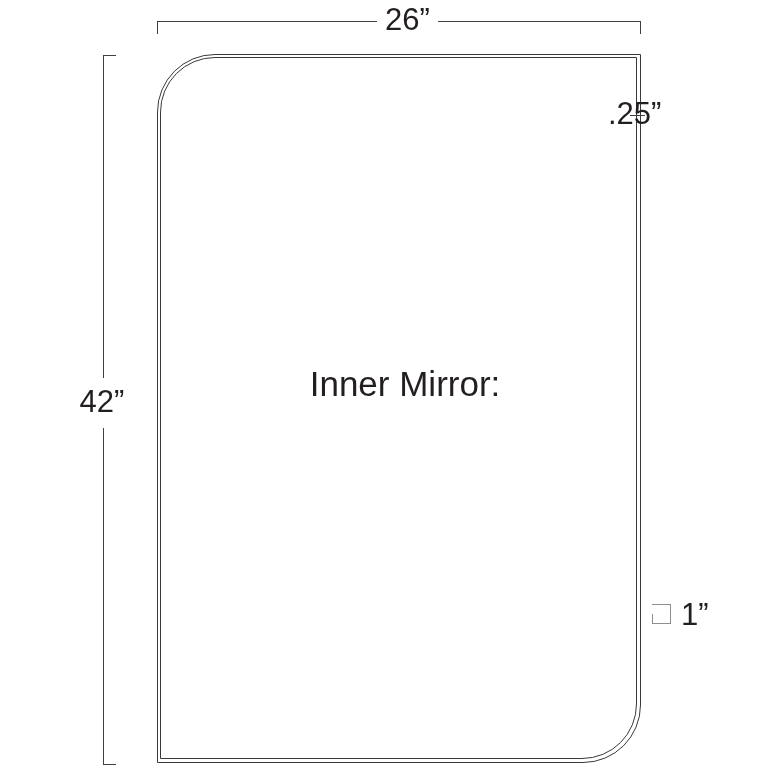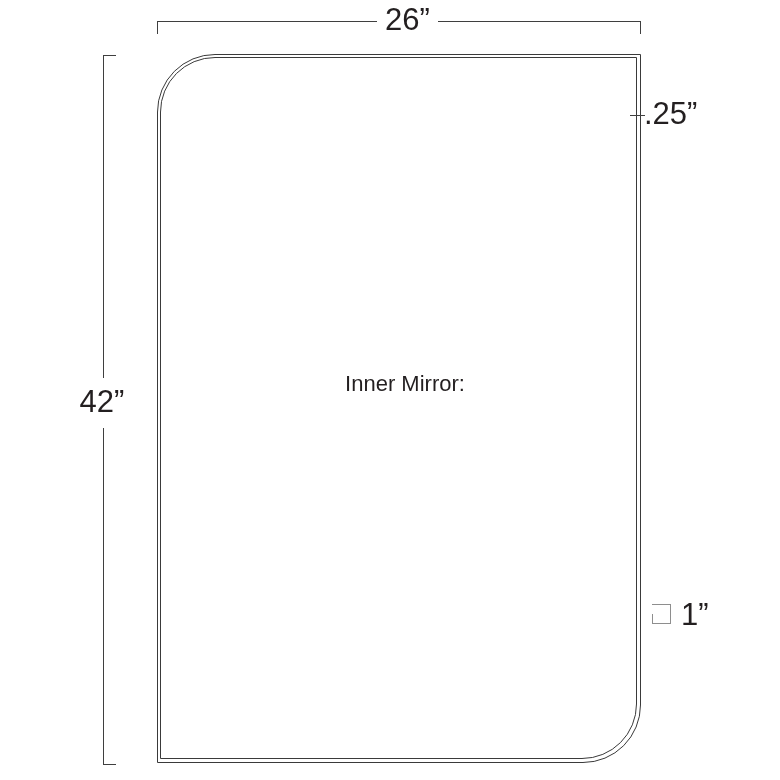--- a/index.html
+++ b/index.html
@@ -45,25 +45,25 @@
   .w-tick-right{position:absolute;left:640px;top:21px;width:0;height:13px;border-left:1px solid var(--line);}
   .w-label{left:377px;top:4px;width:61px;text-align:center;}
   
   .h-line-top{position:absolute;left:103px;top:55px;width:0;height:323px;border-left:1px solid var(--line);}
   .h-line-bottom{position:absolute;left:103px;top:428px;width:0;height:337px;border-left:1px solid var(--line);}
   .h-tick-top{position:absolute;left:103px;top:55px;width:13px;height:0;border-top:1px solid var(--line);}
   .h-tick-bottom{position:absolute;left:103px;top:764px;width:13px;height:0;border-top:1px solid var(--line);}
   .h-label{left:72px;top:386px;width:60px;text-align:center;}
   
   .t-tick{position:absolute;left:630px;top:115px;width:15px;height:0;border-top:1px solid var(--line);}
-  .t-label{left:644px;top:98px;}
+  .t-label{left:608px;top:98px;}
   
   .center-label{
     position:absolute;left:250px;top:366px;width:310px;
-    text-align:center;font-size:22px;line-height:36px;color:var(--text);
+    text-align:center;font-size:35px;line-height:36px;color:var(--text);
   }
   
   .corner-marker{
     position:absolute;left:652px;top:604px;width:18px;height:18px;
     border-top:1px solid var(--marker);
     border-right:1px solid var(--marker);
     border-bottom:1px solid var(--marker);
   }
   .corner-marker::after{
     content:"";position:absolute;left:0;bottom:0;width:1px;height:9px;background:var(--marker);

